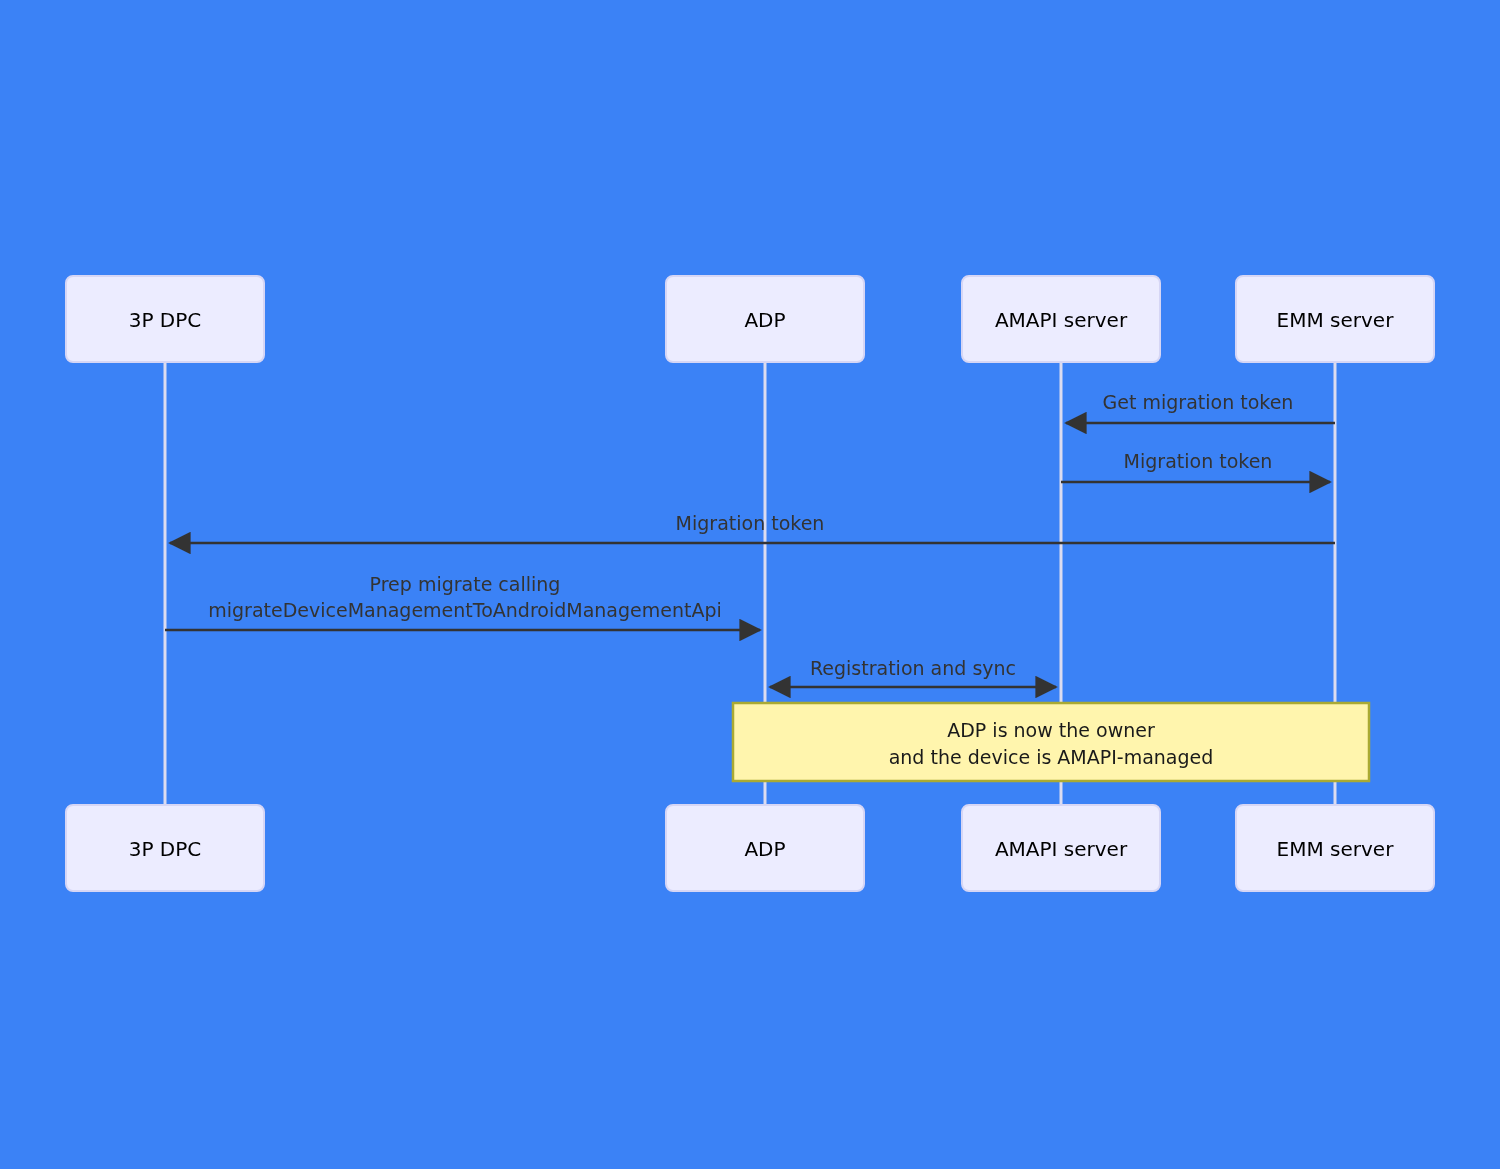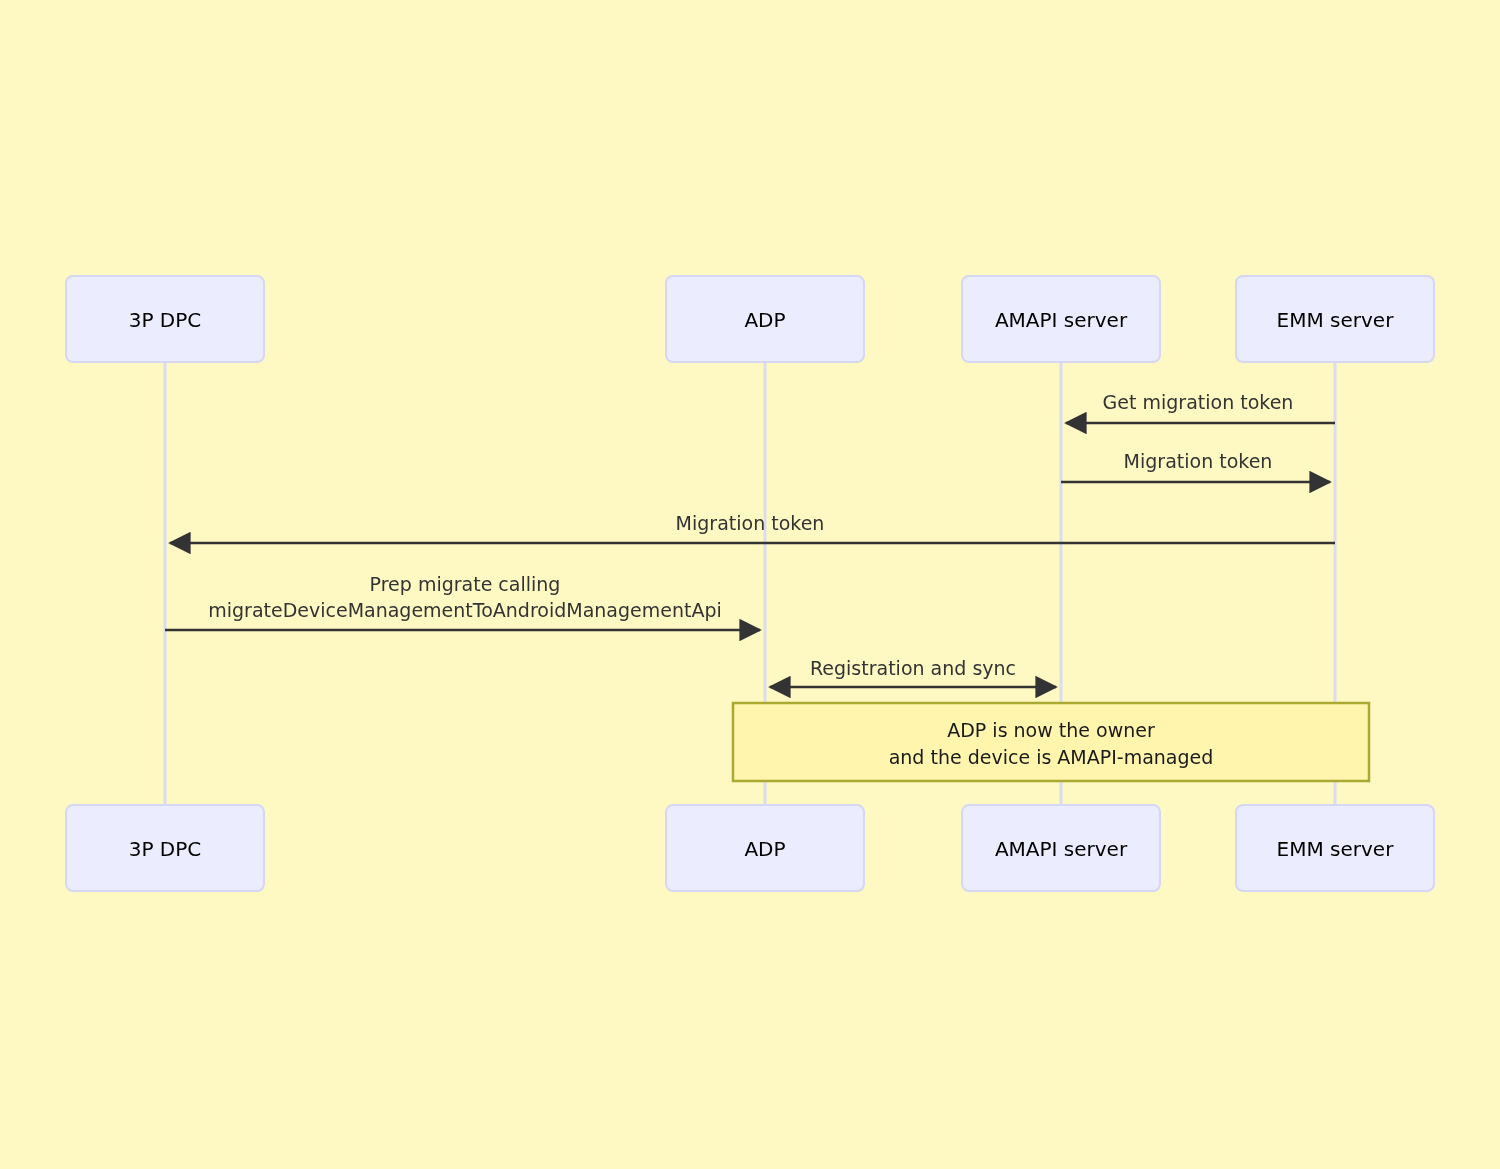--- a/index.html
+++ b/index.html
@@ -11,21 +11,21 @@
   body {
     width: 1500px;
     height: 1169px;
     font-family: "DejaVu Sans", sans-serif;
     overflow: hidden;
   }
   #diagram {
     position: relative;
     width: 1500px;
     height: 1169px;
-    background: #fef9c3;
+    background: #3b82f6;
   }
   #diagram svg {
     position: absolute;
     top: 0;
     left: 0;
   }
   .actor-label {
     font-size: 20px;
     fill: #000000;
     text-anchor: middle;

